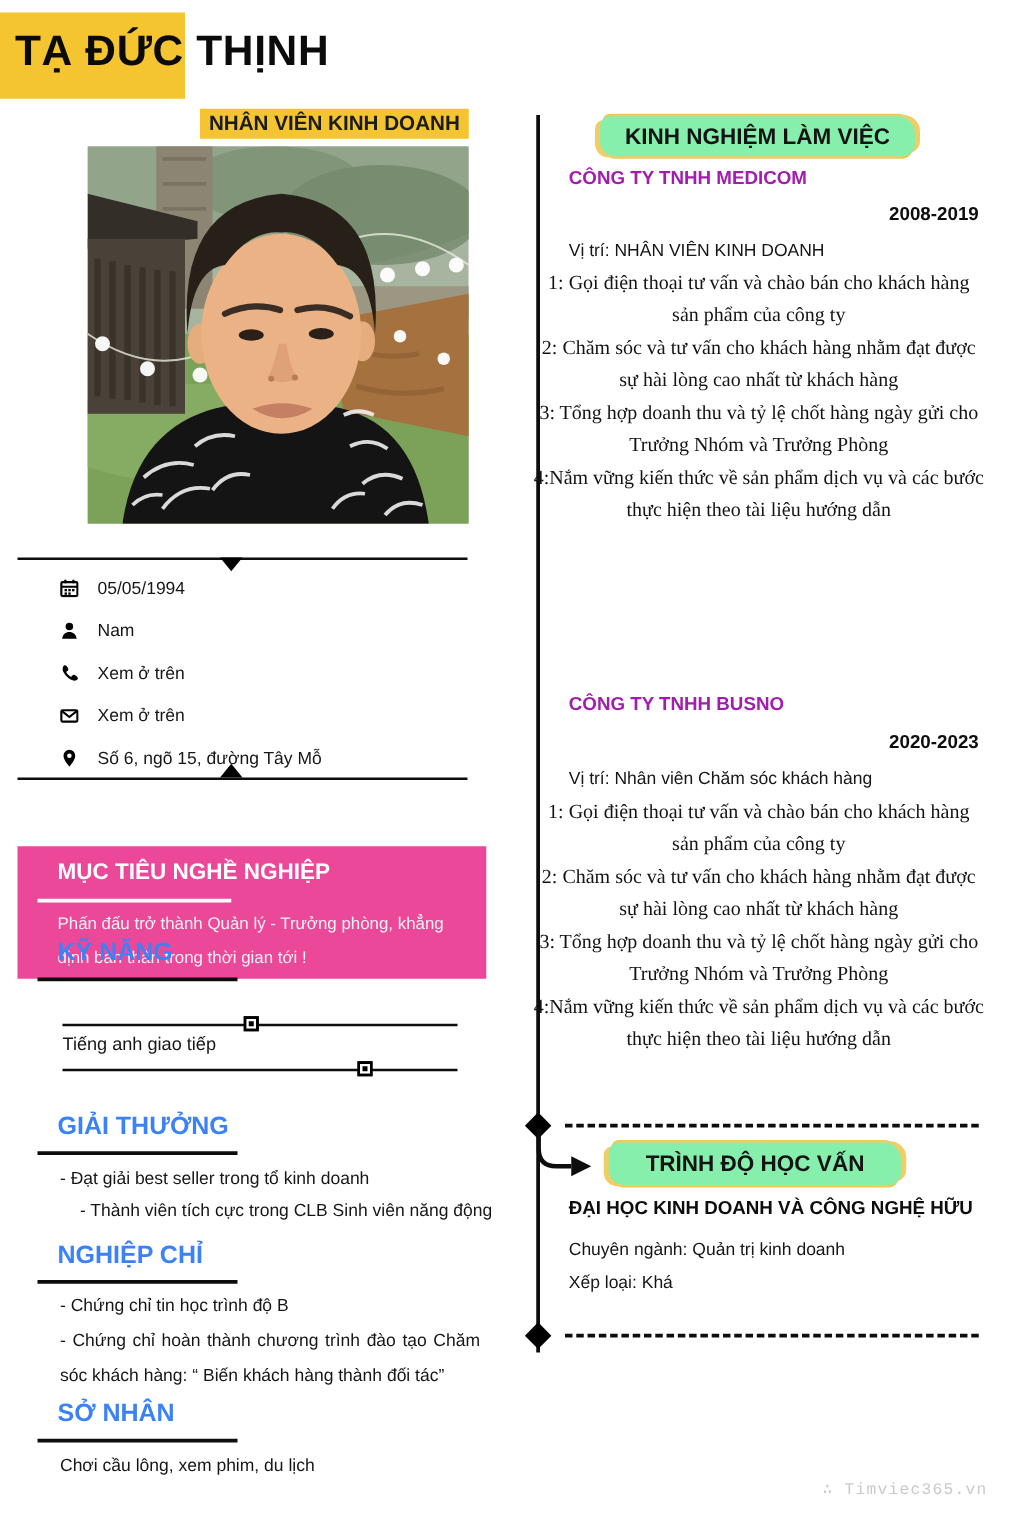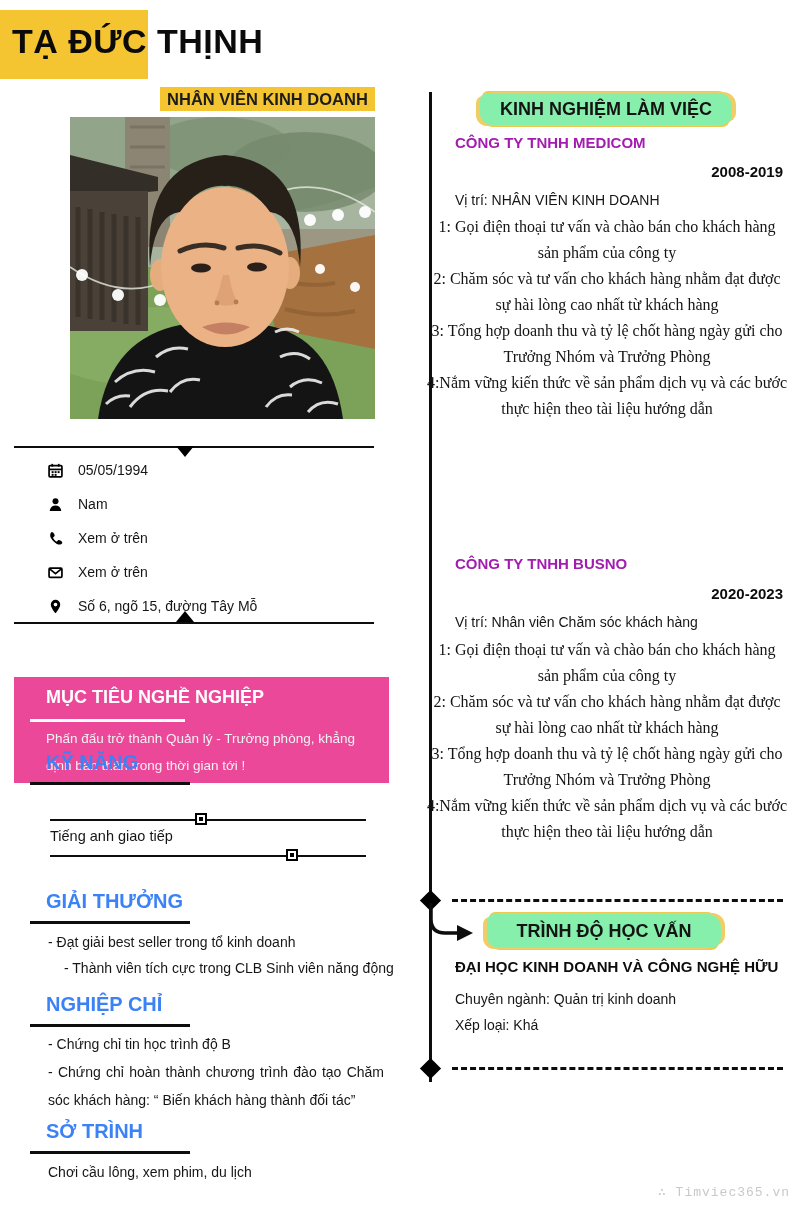--- a/index.html
+++ b/index.html
@@ -207,21 +207,21 @@
   <div class="abs sec-h" style="left:46px;top:890px;">GIẢI THƯỞNG</div>
   <div class="abs sec-u" style="left:30px;top:921px;"></div>
   <div class="abs ltext" style="left:48px;top:929px;width:336px;">- Đạt giải best seller trong tổ kinh doanh</div>
   <div class="abs ltext" style="left:48px;top:955px;width:336px;margin-left:16px;">- Thành viên tích cực trong CLB Sinh viên năng động</div>
 
   <div class="abs sec-h" style="left:46px;top:993px;">NGHIỆP CHỈ</div>
   <div class="abs sec-u" style="left:30px;top:1024px;"></div>
   <div class="abs ltext" style="left:48px;top:1030px;width:336px;line-height:28px;">- Chứng chỉ tin học trình độ B</div>
   <div class="abs ltext justify" style="left:48px;top:1058px;width:336px;line-height:28px;">- Chứng chỉ hoàn thành chương trình đào tạo Chăm sóc khách hàng: “ Biến khách hàng thành đối tác”</div>
 
-  <div class="abs sec-h" style="left:46px;top:1120px;">SỞ TRÌNH</div>
+  <div class="abs sec-h" style="left:46px;top:1120px;">SỞ NHÂN</div>
   <div class="abs sec-u" style="left:30px;top:1151px;"></div>
   <div class="abs ltext" style="left:48px;top:1159px;width:336px;">Chơi cầu lông, xem phim, du lịch</div>
 
   <div class="abs vline"></div>
 
   <div class="abs brush exp-h">KINH NGHIỆM LÀM VIỆC</div>
 
   <div class="abs company" style="top:134px;">CÔNG TY TNHH MEDICOM</div>
   <div class="abs period" style="top:163px;">2008-2019</div>
   <div class="abs position" style="top:192px;">Vị trí: NHÂN VIÊN KINH DOANH</div>

